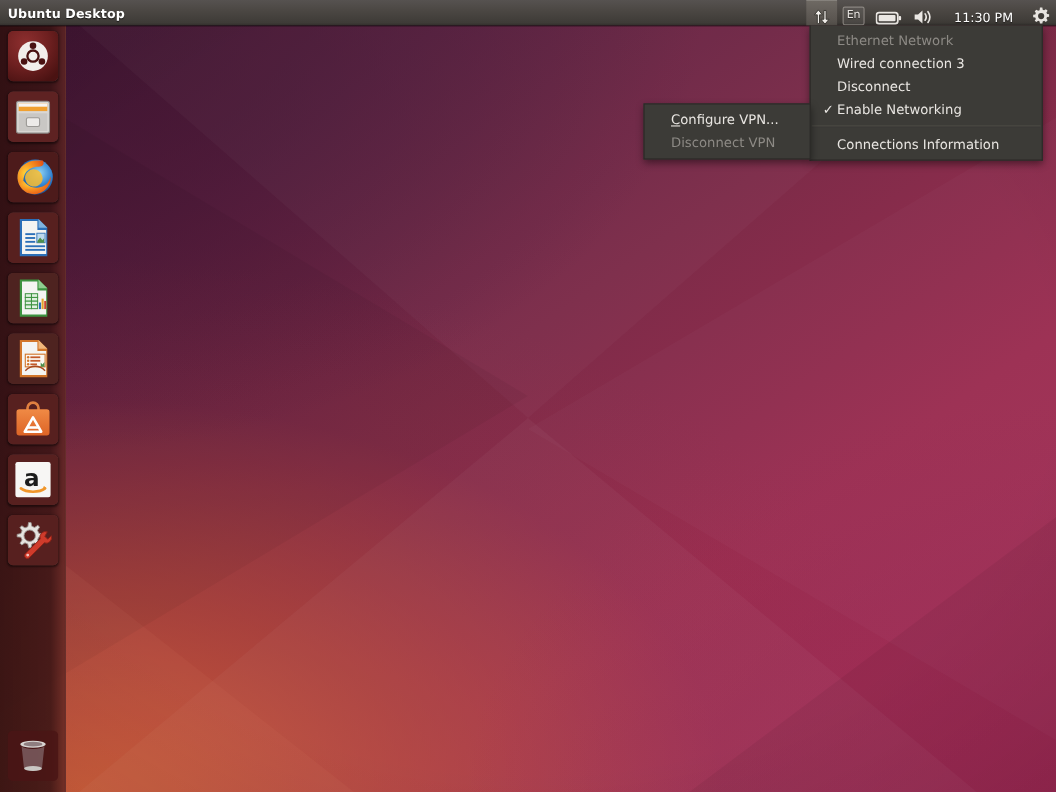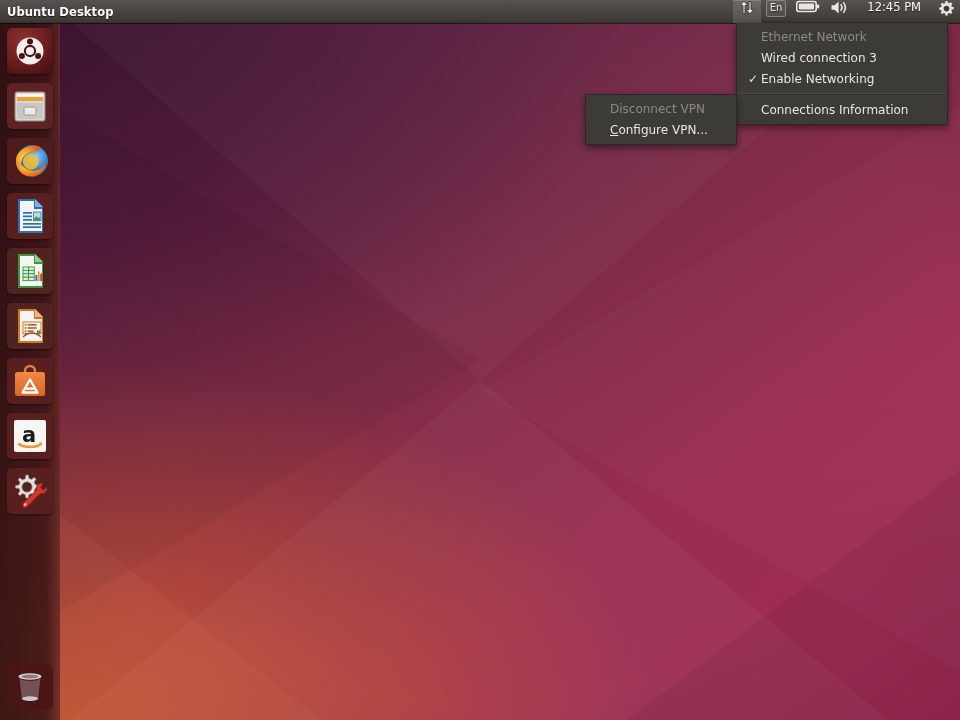--- a/index.html
+++ b/index.html
@@ -112,21 +112,21 @@
   }
   #indicators {
     margin-left: auto;
     display: flex;
     align-items: center;
     height: 23px;
   }
   .ind {
     height: 23px;
     display: flex;
-    align-items: flex-start;
+    align-items: flex-end;
     justify-content: center;
     padding: 0 5px;
     position: relative;
   }
   .ind.active {
     background: linear-gradient(to bottom, #6f6a64 0%, #605b56 55%, #55504b 100%);
     box-shadow: inset 0 1px 0 rgba(255,255,255,0.16);
   }
   .ind-clock {
     color: #ffffff;
@@ -440,21 +440,21 @@
 
       <div class="ind">
         <svg width="20" height="15" viewBox="0 0 20 15">
           <path d="M1.5 5.2h3.1L8.6 1.6v11.8L4.6 9.8H1.5z" fill="#eae7e3"></path>
           <path d="M11 4.6a5 5 0 0 1 0 5.8" fill="none" stroke="#eae7e3" stroke-width="1.5" stroke-linecap="round"></path>
           <path d="M13.6 2.6a8.4 8.4 0 0 1 0 9.8" fill="none" stroke="#eae7e3" stroke-width="1.5" stroke-linecap="round"></path>
         </svg>
       </div>
 
       <div class="ind">
-        <span class="ind-clock">12:45 PM</span>
+        <span class="ind-clock">11:30 PM</span>
       </div>
 
       <div class="ind">
         <svg width="17" height="17" viewBox="0 0 17 17">
           <path d="M7.4 0.9h2.2l.3 1.9 1.3.55 1.6-1.05 1.55 1.55-1.05 1.6.55 1.3 1.9.3v2.2l-1.9.3-.55 1.3 1.05 1.6-1.55 1.55-1.6-1.05-1.3.55-.3 1.9H7.4l-.3-1.9-1.3-.55-1.6 1.05L2.65 12.9l1.05-1.6-.55-1.3-1.9-.3V7.5l1.9-.3.55-1.3-1.05-1.6L4.2 2.75l1.6 1.05 1.3-.55z" fill="#e7e4e0"></path>
           <circle cx="8.5" cy="8.6" r="2.8" fill="#3e3b37"></circle>
         </svg>
       </div>
 
     </div>
@@ -463,41 +463,44 @@
   <div id="net-menu">
 
     <div class="menu-item disabled">
       <span class="label">Ethernet Network</span>
     </div>
 
     <div class="menu-item">
       <span class="label">Wired connection 3</span>
     </div>
 
+    <div class="menu-item">
+      <span class="label">Disconnect</span>
+    </div>
 
 
     <div class="menu-item has-check">
       <span class="checkmark">✓</span>
       <span class="label">Enable Networking</span>
     </div>
 
     <div class="menu-sep"></div>
 
     <div class="menu-item">
       <span class="label">Connections Information</span>
     </div>
 
 
   </div>
 
   <div id="vpn-submenu">
 
+    <div class="menu-item">
+      <span class="label"><span class="mnemonic">C</span><span>onfigure VPN...</span></span>
+    </div>
+
     <div class="menu-item disabled">
       <span class="label">Disconnect VPN</span>
     </div>
 
-    <div class="menu-item">
-      <span class="label"><span class="mnemonic">C</span><span>onfigure VPN...</span></span>
-    </div>
-
   </div>
 
 </div>
 
 </body></html>

